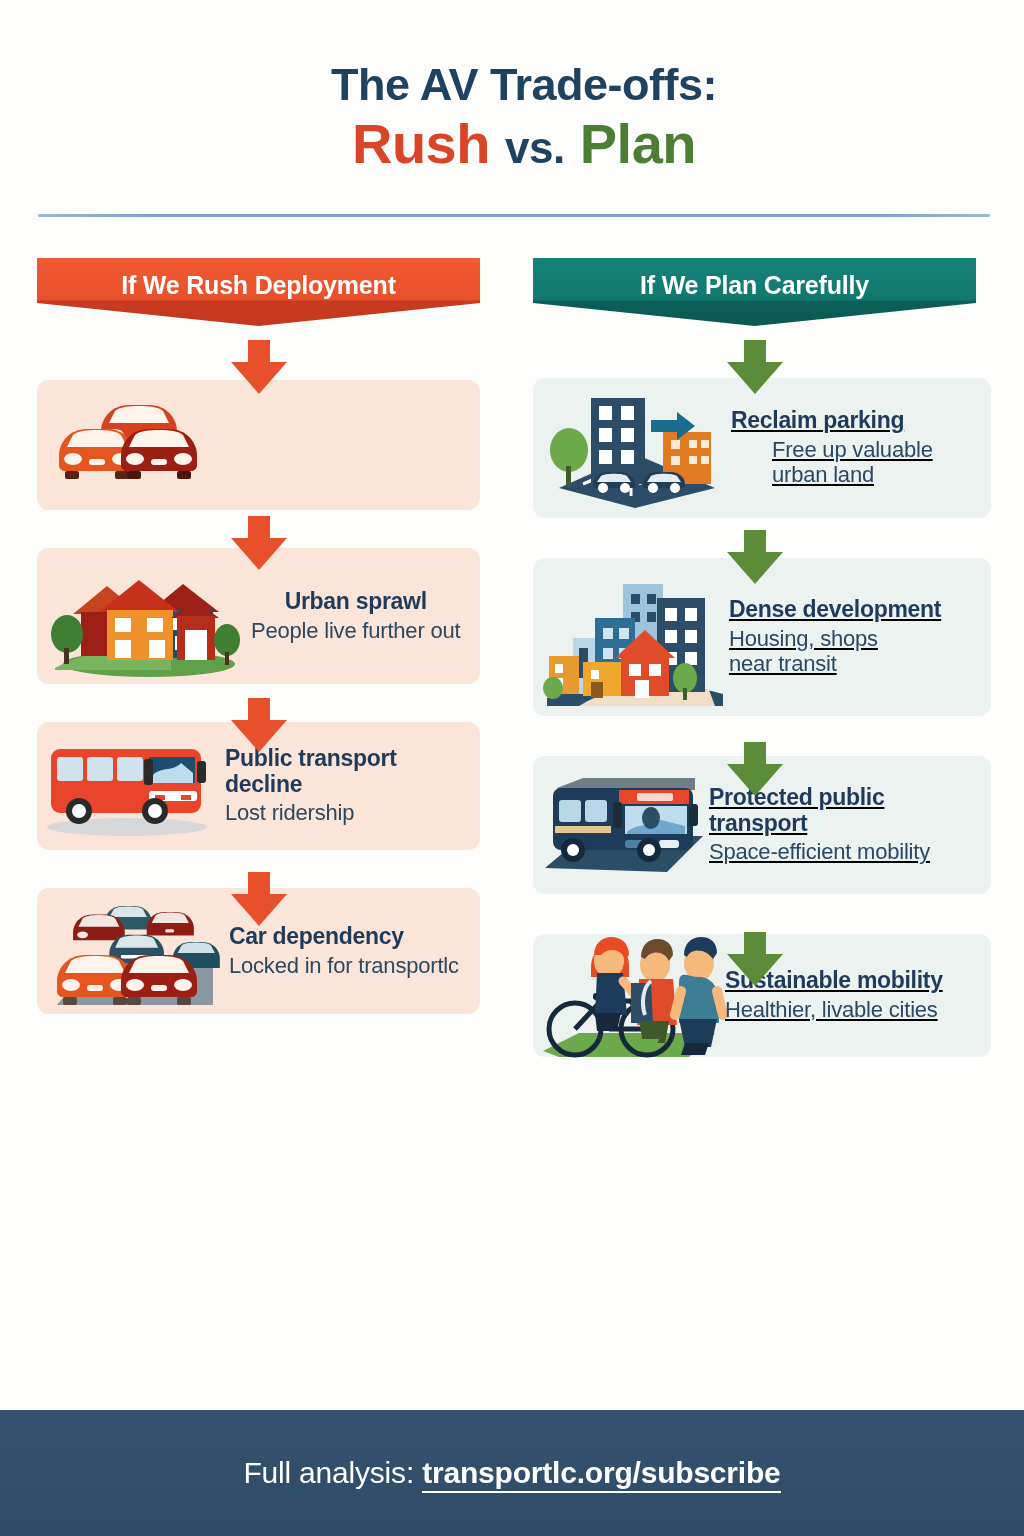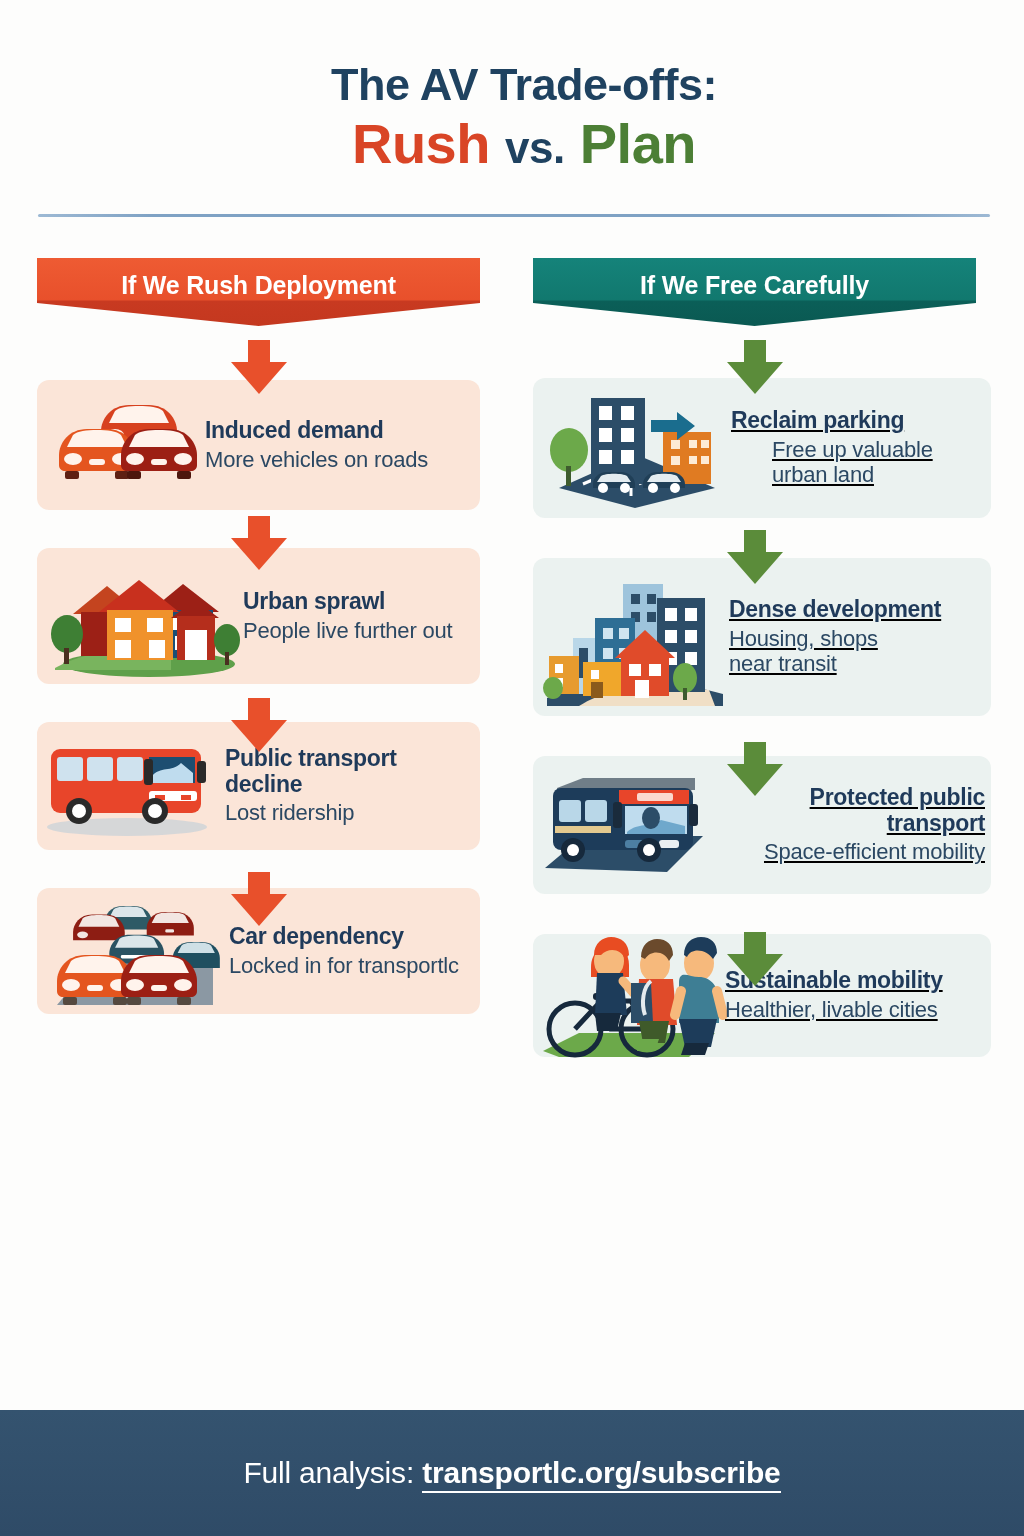--- a/index.html
+++ b/index.html
@@ -148,24 +148,20 @@
             <path d="M6 34 C6 22 16 8 34 8 L54 8 C72 8 82 22 82 34 L82 44 C82 48 79 50 76 50 L12 50 C9 50 6 48 6 44 Z" fill="#9C1F14"></path>
             <path d="M20 14 C24 10 34 9 44 9 C54 9 64 10 68 14 L74 26 L14 26 Z" fill="#FFF3EC"></path>
             <ellipse cx="20" cy="38" rx="9" ry="6" fill="#FFF3EC"></ellipse>
             <ellipse cx="68" cy="38" rx="9" ry="6" fill="#FFF3EC"></ellipse>
             <rect x="36" y="38" width="16" height="6" rx="3" fill="#FFF3EC"></rect>
             <rect x="12" y="50" width="14" height="8" rx="2" fill="#4D160D"></rect>
             <rect x="62" y="50" width="14" height="8" rx="2" fill="#4D160D"></rect>
           </g>
         </svg>
       </div>
-      <div class="card-text" style="margin-left:4px;">
-        <div class="card-title">Induced demand</div>
-        <div class="card-sub">More vehicles on roads</div>
-      </div>
     </div>
 
     <div class="arrow ar-left" style="top:258px;">
       <div class="shaft"></div>
         <div class="head"></div>
     </div>
 
     <div class="card card-left" style="margin-top:38px;height:136px;padding:0 14px;">
       <div class="card-art">
         <svg width="190" height="120" viewBox="0 0 190 120">
@@ -203,21 +199,21 @@
           <g>
             <ellipse cx="16" cy="78" rx="16" ry="19" fill="#3E7F34"></ellipse>
             <rect x="13" y="92" width="5" height="16" fill="#4A3020"></rect>
           </g>
           <g>
             <ellipse cx="176" cy="84" rx="13" ry="16" fill="#3E7F34"></ellipse>
             <rect x="174" y="96" width="4" height="13" fill="#4A3020"></rect>
           </g>
         </svg>
       </div>
-      <div class="card-text" style="margin-left:2px;">
+      <div class="card-text" style="margin-left:10px;text-align:center;">
         <div class="card-title">Urban sprawl</div>
         <div class="card-sub">People live further out</div>
       </div>
     </div>
 
     <div class="arrow ar-left" style="top:440px;">
       <div class="shaft"></div>
         <div class="head"></div>
     </div>
 
@@ -311,21 +307,21 @@
       <div class="card-text" style="margin-left:6px;">
         <div class="card-title">Car dependency</div>
         <div class="card-sub">Locked in for transportlc</div>
       </div>
     </div>
   </div>
 
   <div class="col col-right">
 
     <div class="banner banner-right">
-      <span class="banner-text">If We Free Carefully</span>
+      <span class="banner-text">If We Plan Carefully</span>
     </div>
 
     <div class="arrow ar-right" style="left:222px;top:82px;">
       <div class="shaft"></div>
         <div class="head"></div>
     </div>
 
     <div class="card card-right" style="margin-top:52px;height:140px;padding:0 10px;">
       <div class="card-art">
         <svg width="186" height="128" viewBox="0 0 186 128">
@@ -459,21 +455,21 @@
           <rect x="150" y="40" width="9" height="22" rx="3" fill="#1A2B3C"></rect>
           <rect x="16" y="62" width="56" height="7" fill="#E3C98F"></rect>
           <rect x="86" y="76" width="26" height="8" rx="3" fill="#4D7FA3"></rect>
           <rect x="120" y="76" width="20" height="8" rx="3" fill="#E9EEF2"></rect>
           <circle cx="34" cy="86" r="12" fill="#16293C"></circle>
             <circle cx="34" cy="86" r="6" fill="#FFFFFF"></circle>
           <circle cx="110" cy="86" r="12" fill="#16293C"></circle>
             <circle cx="110" cy="86" r="6" fill="#FFFFFF"></circle>
         </svg>
       </div>
-      <div class="card-text" style="margin-left:15px;text-align:right;">
+      <div class="card-text" style="margin-left:0;">
         <div class="card-title">Protected public transport</div>
         <div class="card-sub">Space-efficient mobility</div>
       </div>
     </div>
 
     <div class="arrow ar-right" style="left:222px;top:674px;">
       <div class="shaft"></div>
         <div class="head"></div>
     </div>
 

